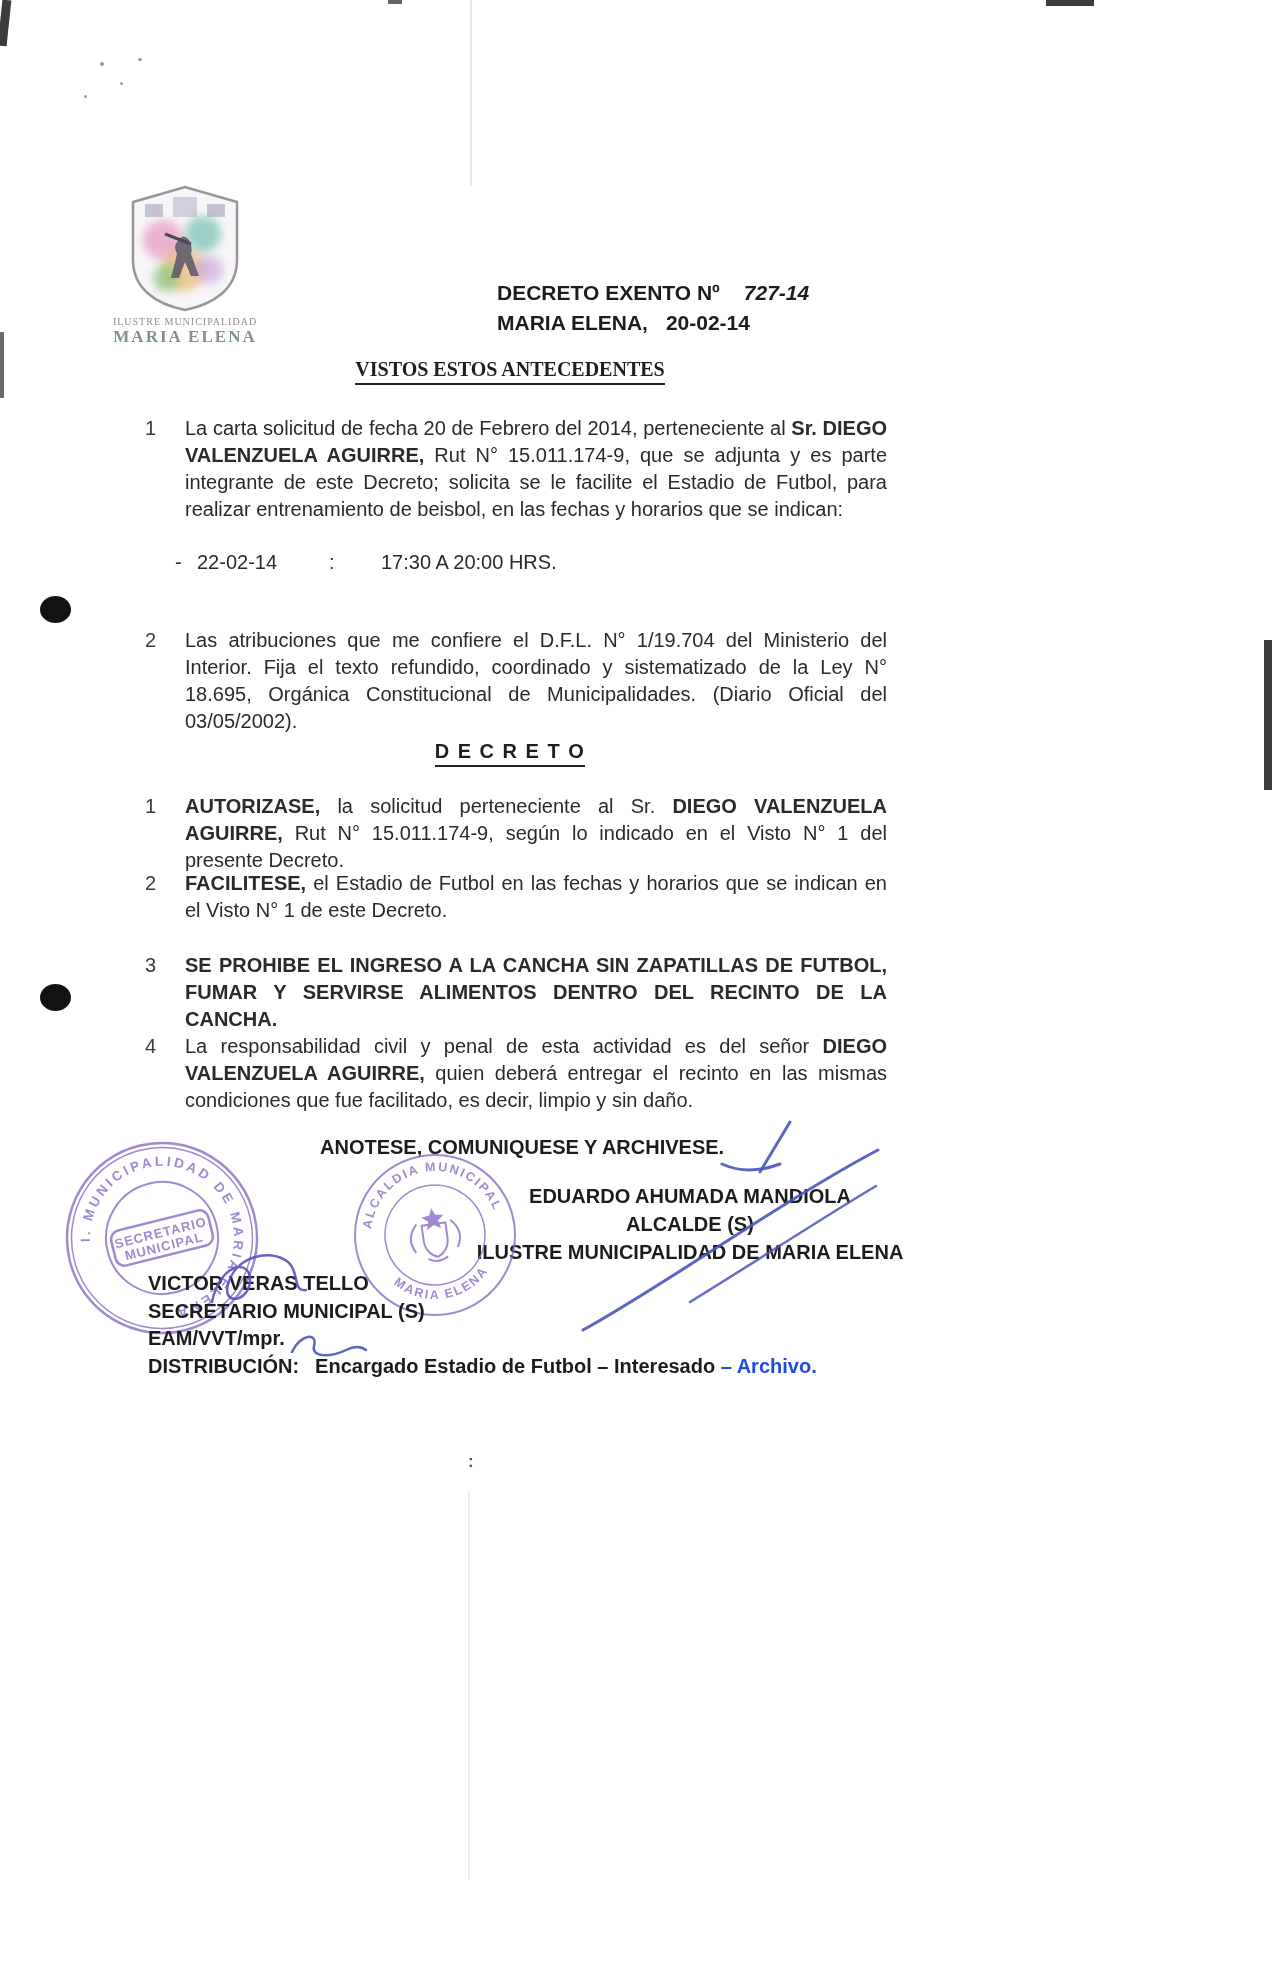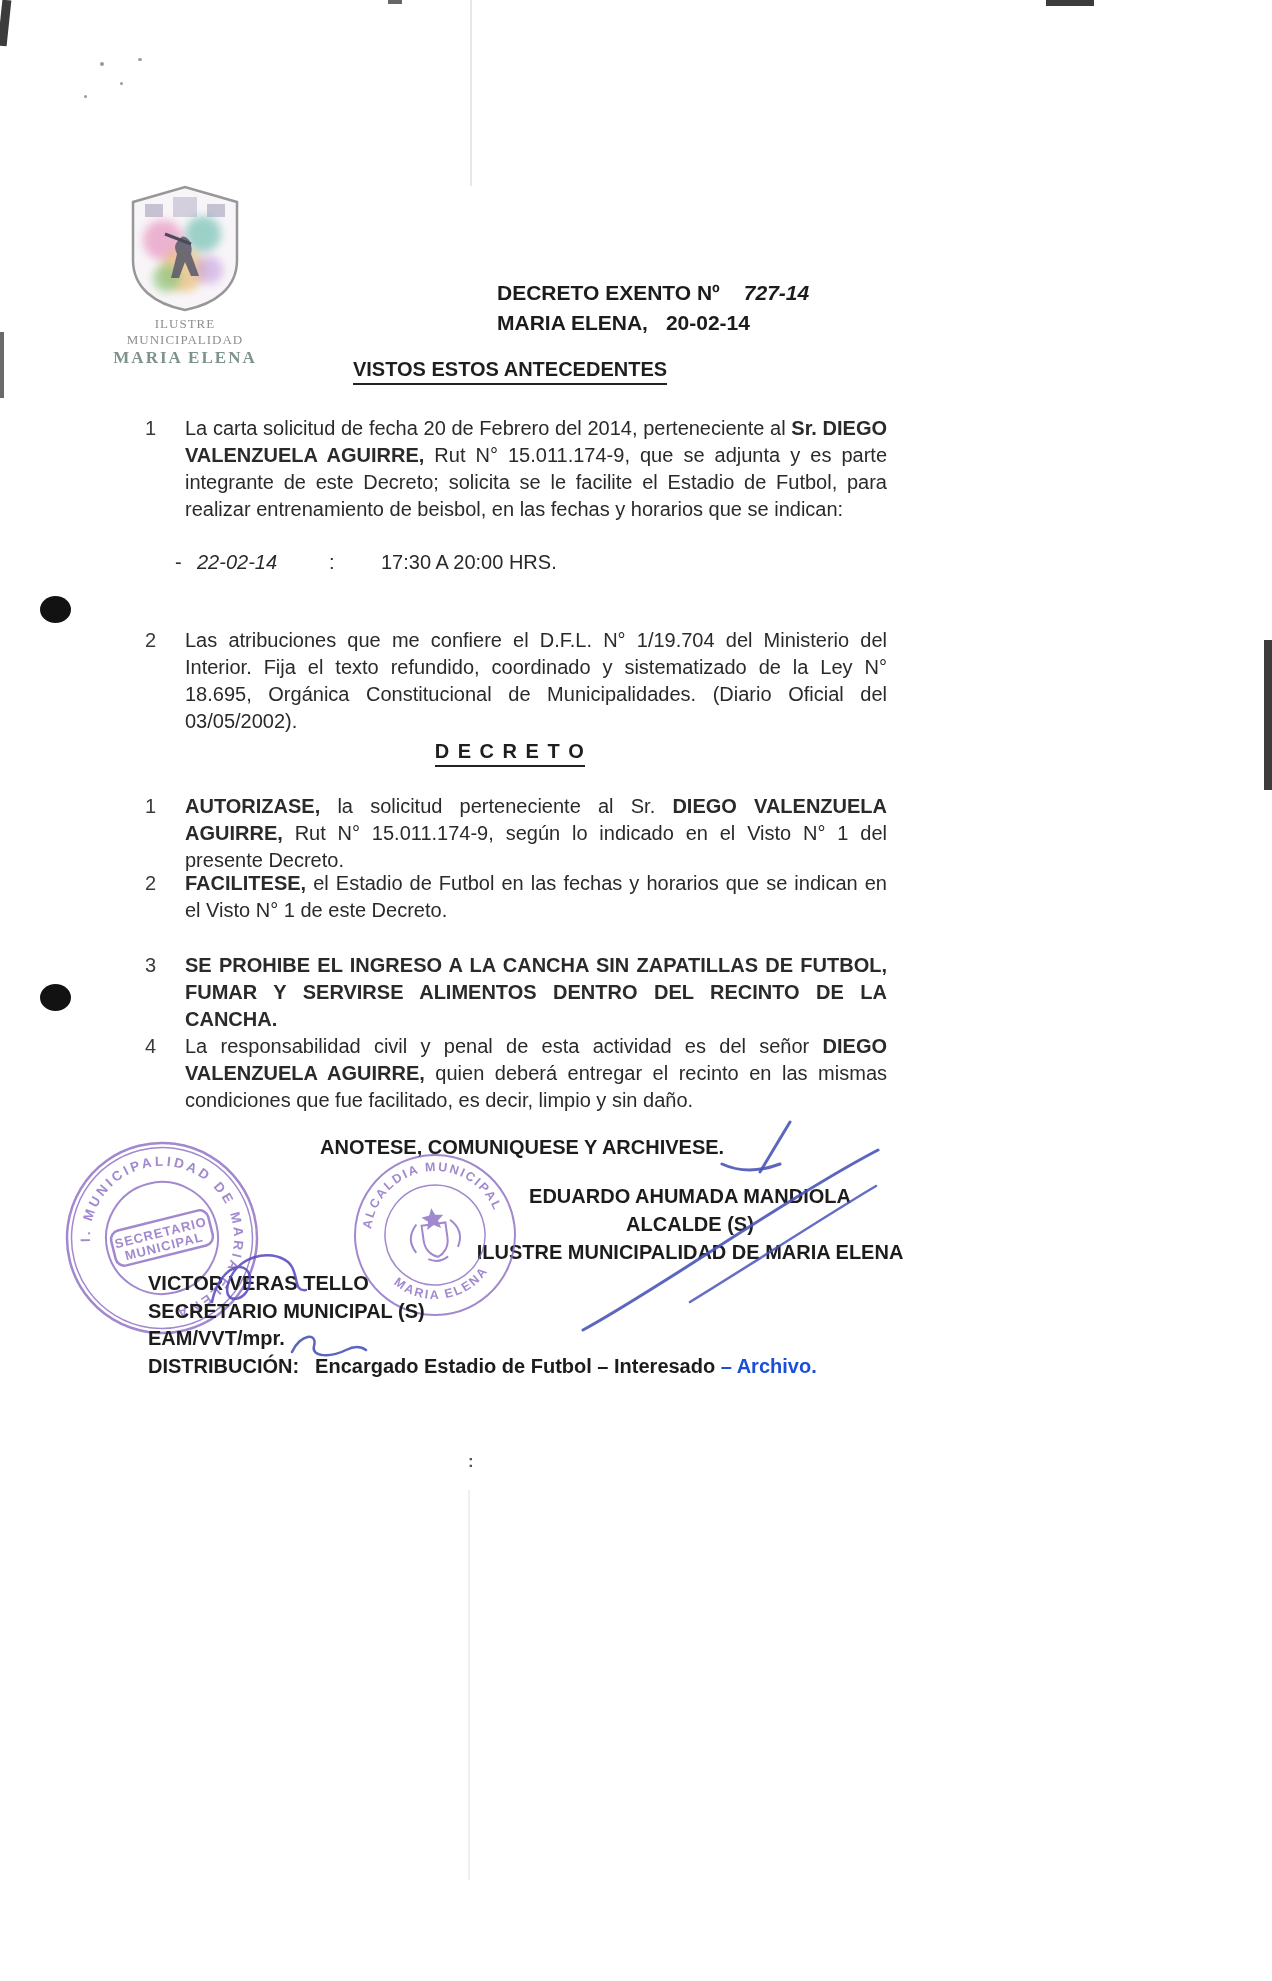--- a/index.html
+++ b/index.html
@@ -35,21 +35,21 @@
   }
   .title-block{
     position:absolute;left:497px;top:278px;
     font-size:21px;font-weight:bold;line-height:30px;color:#1c1c1c;
   }
   .title-block .gap-num{margin-left:24px;font-style:italic;}
   .title-block .gap-date{margin-left:18px;}
   .sched{position:absolute;left:175px;top:548px;width:520px;font-size:20px;line-height:28px;color:#2a2a2a;}
   .sched-row span{display:inline-block;}
   .s-dash{width:22px;}
-  .s-date{width:132px;font-style:italic;}
+  .s-date{width:132px;}
   .s-sep{width:52px;}
   .closing{
     position:absolute;left:320px;top:1136px;
     font-size:20px;font-weight:bold;color:#1c1c1c;
   }
   .sig-right{
     position:absolute;left:480px;top:1182px;width:420px;
     display:flex;flex-direction:column;align-items:center;
     font-size:20px;font-weight:bold;line-height:28px;color:#1c1c1c;
   }
@@ -58,21 +58,21 @@
     position:absolute;left:148px;top:1270px;width:760px;
     font-size:20px;font-weight:bold;line-height:27.5px;color:#1c1c1c;
   }
   .dist-text{margin-left:16px;}
   .dist-blue{color:#1d4ed8;}
   .logo-wrap{position:absolute;left:125px;top:182px;width:120px;height:132px;}
   .logo-captions{
     position:absolute;left:100px;top:316px;width:170px;text-align:center;
   }
   .logo-small{
-    font-size:13px;color:#8f8f8f;letter-spacing:1px;
+    font-size:10px;color:#8f8f8f;letter-spacing:1px;
     font-family:"Liberation Serif", serif;
   }
   .logo-name{
     font-size:17px;font-weight:bold;color:#7e948b;letter-spacing:2px;
     font-family:"Liberation Serif", serif;
   }
   .stamp{position:absolute;opacity:0.82;}
   .stamp-secretary{left:62px;top:1138px;width:200px;height:200px;transform:rotate(-14deg);}
   .stamp-mayor{left:350px;top:1150px;width:170px;height:170px;transform:rotate(-8deg);}
   .hole{
@@ -135,21 +135,21 @@
 
   <div class="title-block">
     <div>
       <span>DECRETO EXENTO Nº</span><span class="gap-num">727-14</span>
     </div>
     <div>
       <span>MARIA ELENA,</span><span class="gap-date">20-02-14</span>
     </div>
   </div>
 
-  <div class="heading-center" style="top:358px;">
+  <div class="heading-center" style="top:358px;font-family:Liberation Serif, serif;">
     <span class="underlined">VISTOS ESTOS ANTECEDENTES</span>
   </div>
 
   <div class="para body-text" style="top:415px;">
     <span class="num">1</span>
     <p class="ptext"><span>La carta solicitud de fecha 20 de Febrero del 2014, perteneciente al </span><span class="b">Sr. DIEGO VALENZUELA AGUIRRE,</span><span> Rut N° 15.011.174-9, que se adjunta y es parte integrante de este Decreto; solicita se le facilite el Estadio de Futbol, para realizar entrenamiento de beisbol, en las fechas y horarios que se indican:</span></p>
   </div>
 
   <div class="sched">
     <div class="sched-row">

